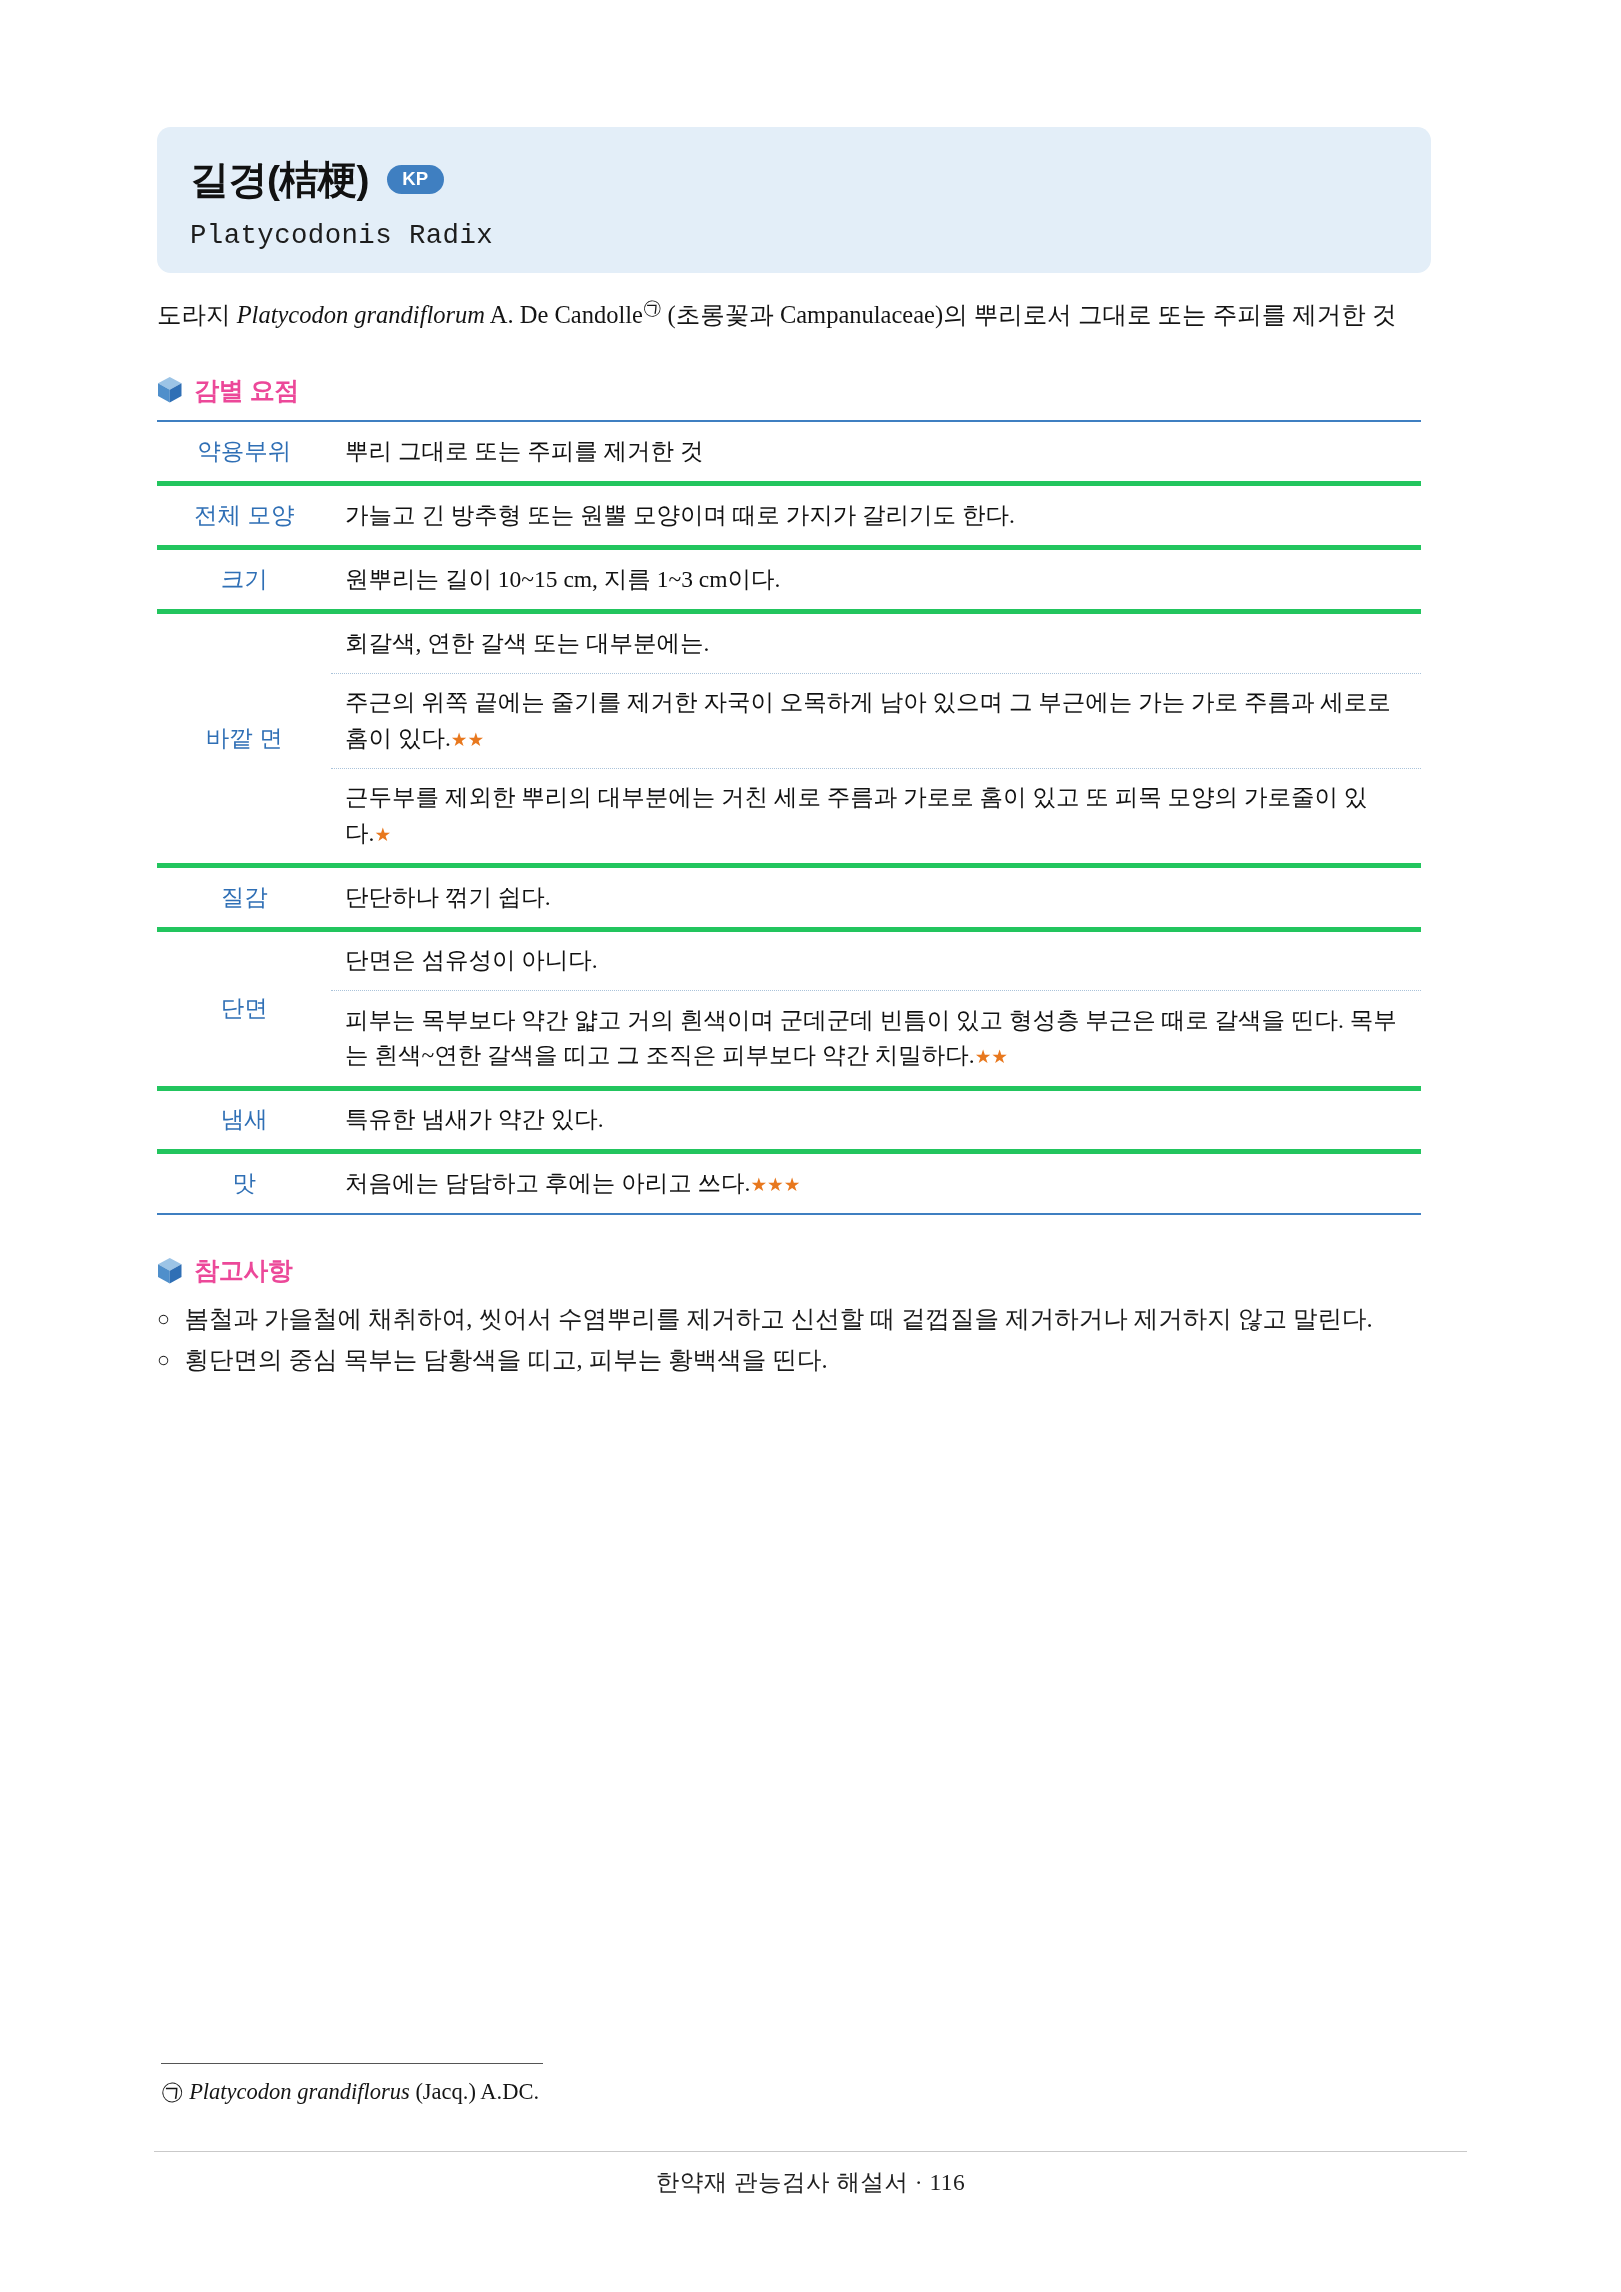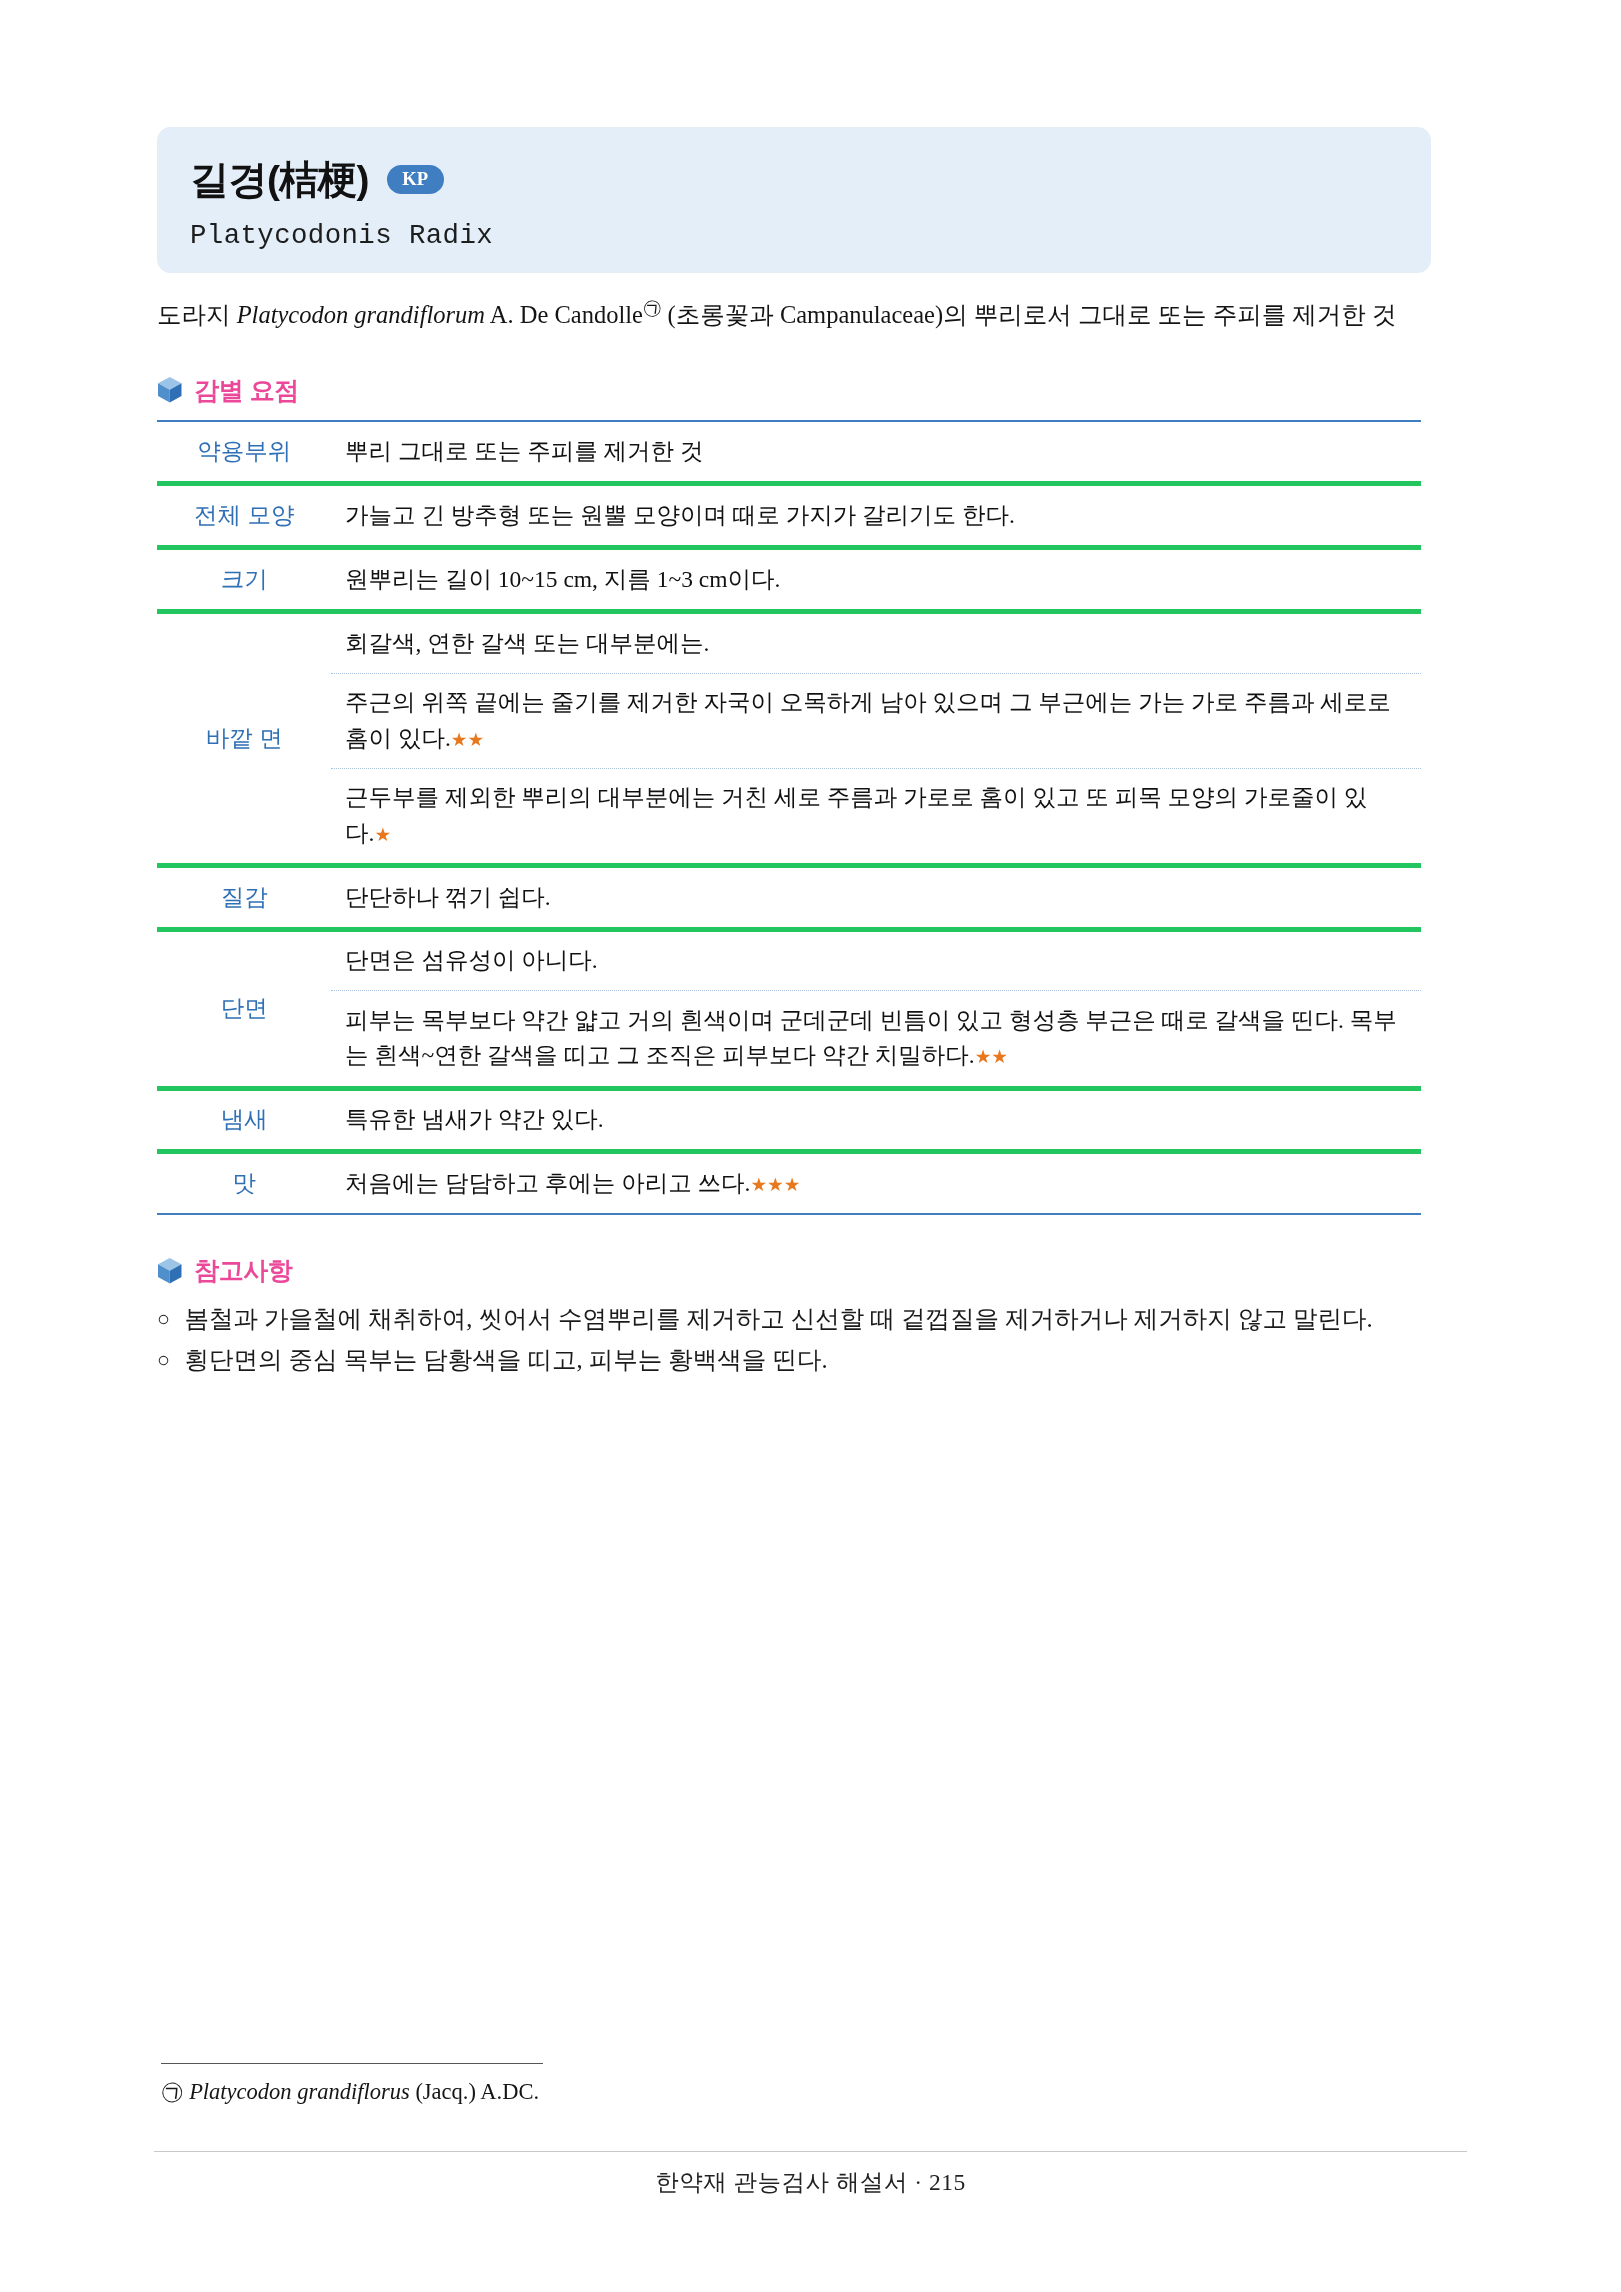--- a/index.html
+++ b/index.html
@@ -48,21 +48,21 @@
     letter-spacing: -0.5px;
     color: #111111;
   }
   .kp-badge {
     display: inline-flex;
     align-items: center;
     justify-content: center;
     background: #3f7fc1;
     color: #ffffff;
     border-radius: 15.7px;
-    font-family: Liberation Serif, serif;
+    font-family: Liberation Sans, sans-serif;
     font-size: 18.6px;
     font-weight: bold;
     padding: 4.9px 15.7px 5.9px 15.7px;
     line-height: 1;
   }
   .title-latin {
     margin-top: 13.7px;
     font-family: Liberation Mono, monospace;
     font-size: 27.4px;
     color: #1d1d1d;
@@ -318,17 +318,17 @@
   <div class="footnote-area">
     <div class="footnote-rule"></div>
     <div class="footnote">
       <span>㉠</span>
       <i>Platycodon grandiflorus</i><span> (Jacq.) A.DC.</span>
     </div>
   </div>
 
   <div class="footer">
     <div class="footer-rule"></div>
-    <div class="footer-text">한약재 관능검사 해설서 · 215</div>
+    <div class="footer-text">한약재 관능검사 해설서 · 116</div>
   </div>
 
 </div>
 
 
 </body></html>

